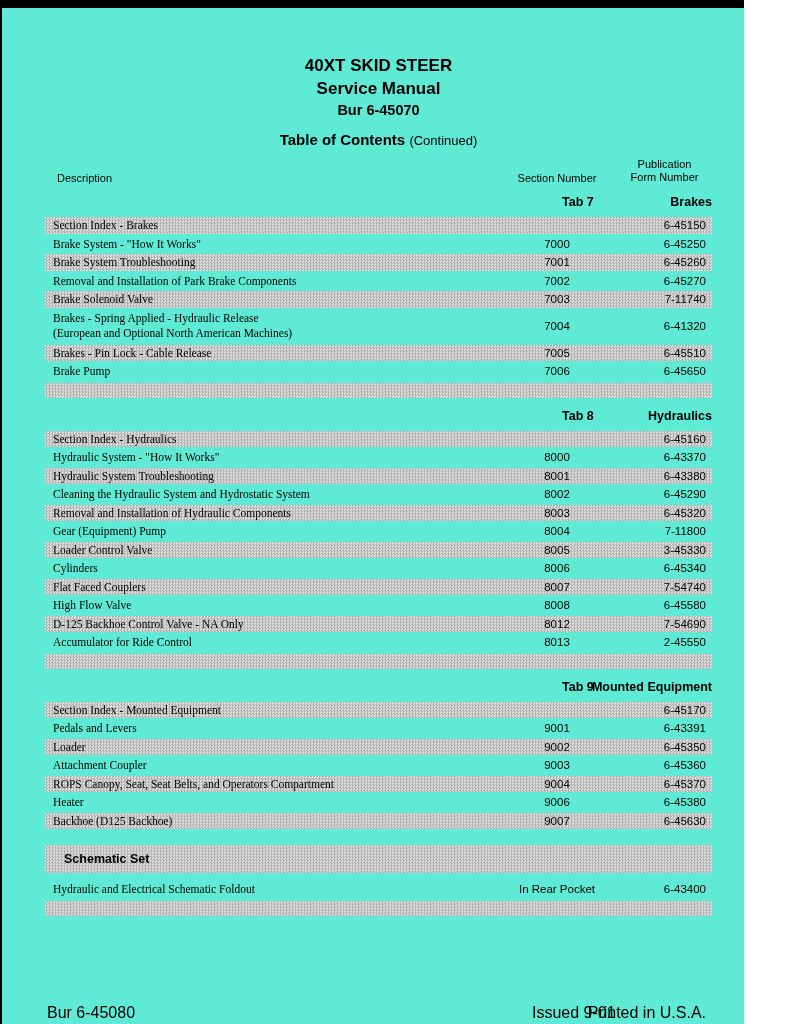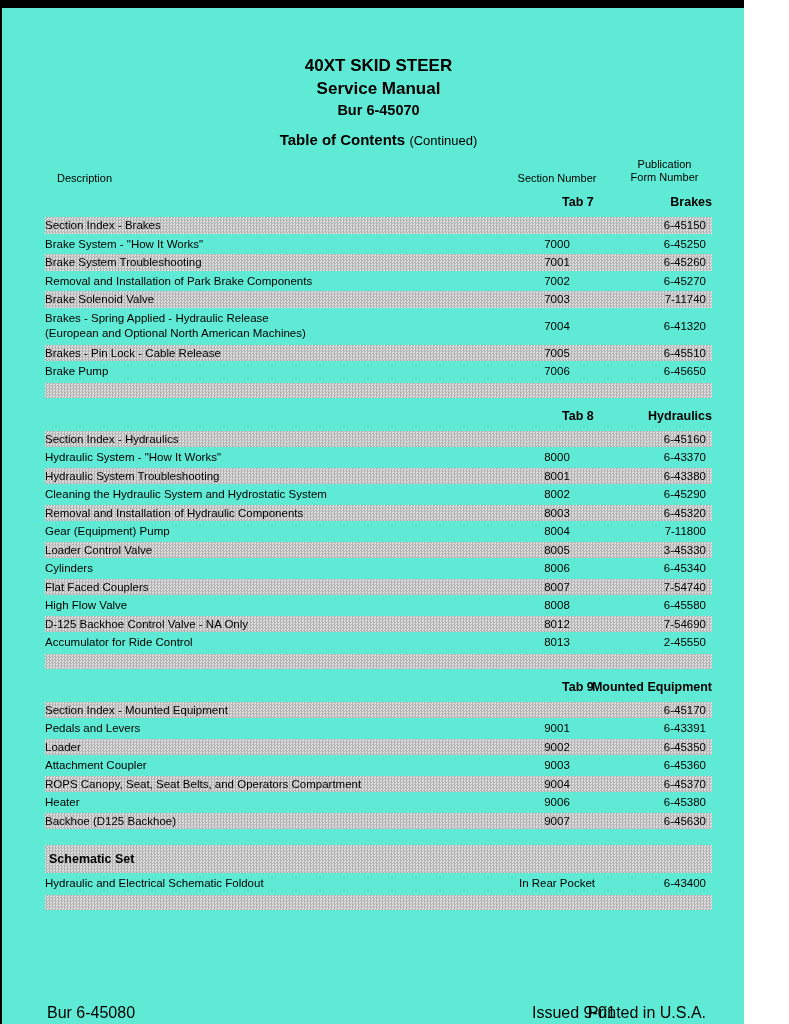--- a/index.html
+++ b/index.html
@@ -18,27 +18,27 @@
 
   .col-headers{display:flex;align-items:flex-end;margin-top:8px;font-size:11px;}
   .ch-desc{flex:1;padding-left:12px;}
   .ch-sec{width:120px;text-align:center;}
   .ch-pub{width:95px;text-align:center;line-height:13px;}
 
   .heading-row{position:relative;margin-top:11px;margin-bottom:6px;height:16px;
                font-size:12.5px;font-weight:bold;text-align:right;}
   .heading-row .tab{position:absolute;left:517px;top:0;}
   .heading-band{position:relative;height:28px;display:flex;align-items:center;
-                font-size:12.5px;font-weight:bold;padding-left:4px;box-sizing:border-box;
-                margin-bottom:2px;}
+                font-size:12.5px;font-weight:bold;padding-left:19px;box-sizing:border-box;
+                margin-bottom:8px;}
 
   .row{display:flex;align-items:center;min-height:16.5px;margin-bottom:2px;font-size:11.5px;}
   .row.tall{min-height:33px;}
   .row.tall .cell-desc{line-height:15px;}
-  .cell-desc{flex:1;padding-left:0;}
+  .cell-desc{flex:1;padding-left:8px;font-family:Liberation Serif, serif;}
   .cell-sec{width:120px;text-align:center;}
   .cell-pub{width:95px;text-align:right;padding-right:6px;box-sizing:border-box;}
   .spacer{height:15px;margin-top:3px;margin-bottom:2px;}
 
   .shaded{background-image:conic-gradient(#b3b3b3 25%,#dfdfdf 0 50%,#b3b3b3 0 75%,#dfdfdf 0);
           background-size:3px 3px;}
 
   .footer{position:absolute;left:47px;top:1004px;width:659px;height:16px;font-size:16px;}
   .footer .issued{position:absolute;left:485px;top:0;}
   .footer .printed{position:absolute;right:0;top:0;}

